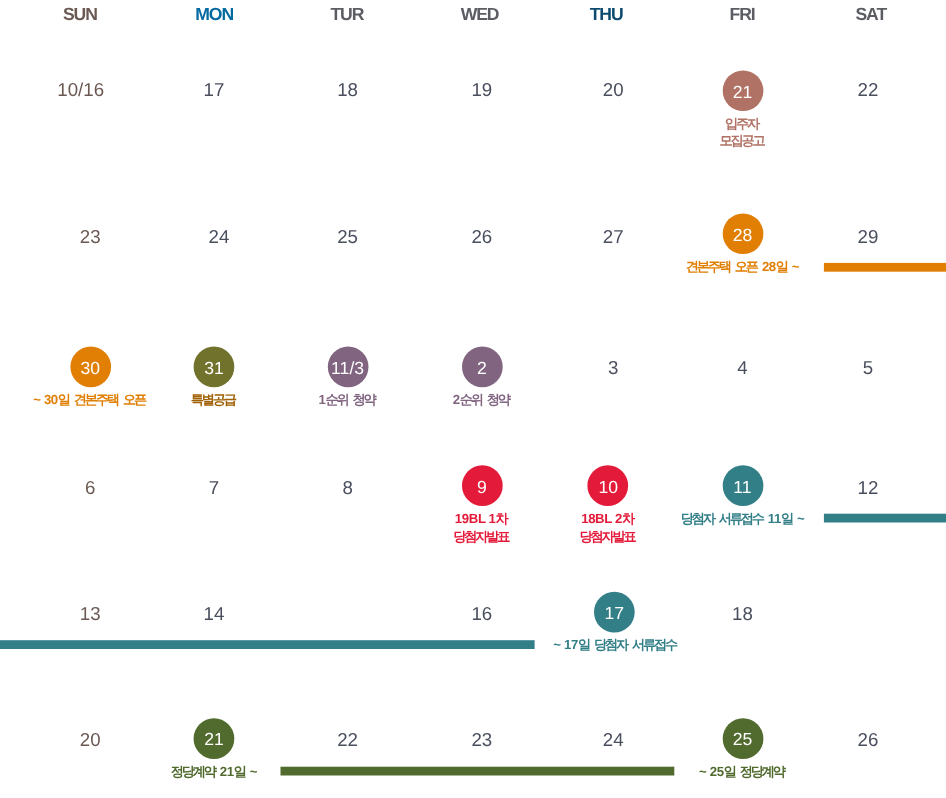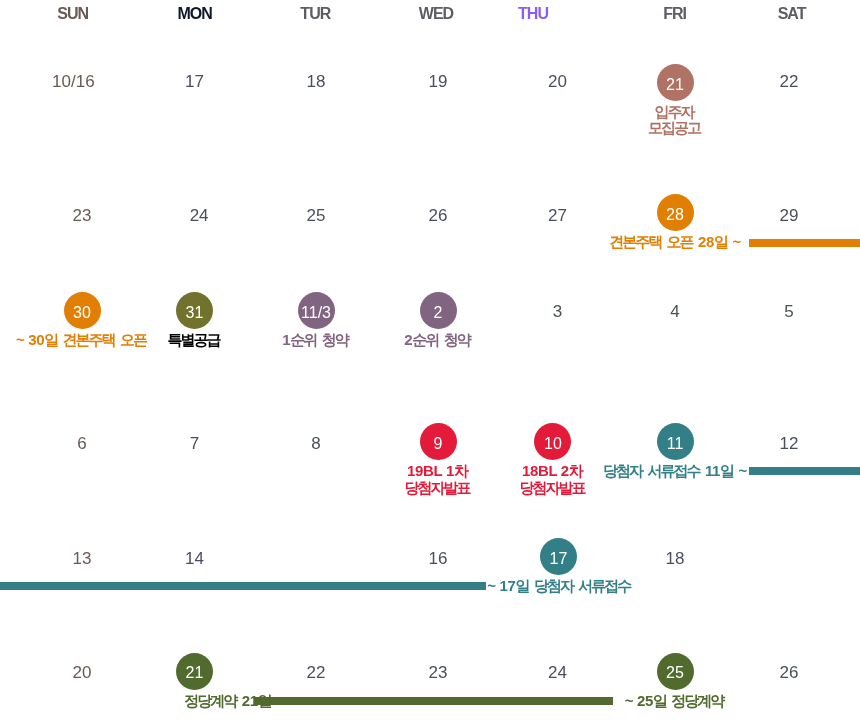--- a/index.html
+++ b/index.html
@@ -21,40 +21,40 @@
   .bar{position:absolute;height:8px;border-radius:0;}
 
   .cell{position:absolute;top:0;width:180px;margin-left:-90px;
         text-align:center;}
   .dnum{font-size:17px;height:37px;line-height:40px;color:#4a4f5e;
         letter-spacing:0;white-space:nowrap;}
   .chip{width:37px;height:37px;border-radius:50%;margin:0 auto;
         display:flex;align-items:center;justify-content:center;
         color:#ffffff;font-size:16px;font-weight:400;line-height:1;
         letter-spacing:0;padding-top:4px;box-sizing:border-box;}
-  .evt{margin-top:3px;font-size:15px;font-weight:700;line-height:16.4px;
+  .evt{margin-top:3px;font-size:12px;font-weight:700;line-height:16.4px;
        white-space:pre;}
   .evtline{white-space:pre;}
   
   .kor{letter-spacing:-2px;}
   .evtline.kend{margin-left:-2px;}
   .lat{letter-spacing:-0.35px;}
   
   .kor + .lat{margin-left:1.6px;}
 </style>
 </head>
 <body>
 
 <div class="cal" id="cal">
   <div class="weekhead" id="weekhead">
       <div class="wh" style="left: 72.6px; color: rgb(107, 89, 83);">SUN</div>
-      <div class="wh" style="left: 194.7px; color: #0f172a;">MON</div>
+      <div class="wh" style="left: 194.7px; color: #0369a1;">MON</div>
       <div class="wh" style="left: 315.3px; color: rgb(91, 93, 99);">TUR</div>
       <div class="wh" style="left: 436px; color: rgb(91, 93, 99);">WED</div>
-      <div class="wh" style="left: 533px; color: #8b5cf6; text-align: center;">THU</div>
+      <div class="wh" style="left: 551px; color: #0c4a6e; text-align: center;">THU</div>
       <div class="wh" style="left: 674.6px; color: rgb(91, 93, 99);">FRI</div>
       <div class="wh" style="left: 791.6px; color: rgb(91, 93, 99);">SAT</div>
     </div>
   <div id="weeks">
       <div class="week" style="top: 64px; padding-left: 14px;">
         <div class="cell" style="left: 73.4px; top: -1.8px;">
           <div class="dnum" style="color: rgb(107, 89, 83);">10/16</div>
         </div>
         <div class="cell" style="left: 194.5px; top: -1.8px;">
           <div class="dnum">17</div>
@@ -94,28 +94,28 @@
           <div class="dnum">27</div>
         </div>
         <div class="cell" style="left: 675px;">
           <div class="chip" style="background: rgb(224, 127, 4);">28</div>
           <div class="evt" style="color: rgb(224, 127, 4);"><div class="evtline"><span class="kor">견본주택</span><span class="lat"> </span><span class="kor">오픈</span><span class="lat"> 28</span><span class="kor">일</span><span class="lat"> ~</span></div></div>
         </div>
         <div class="cell" style="left: 789px; top: 1.3px;">
           <div class="dnum">29</div>
         </div>
       </div>
-      <div class="week" style="top: 292px;">
+      <div class="week" style="top: 315px;">
         <div class="cell" style="left: 82px;">
           <div class="chip" style="background: rgb(224, 127, 4);">30</div>
           <div class="evt" style="color: rgb(224, 127, 4);"><div class="evtline kend"><span class="lat">~ 30</span><span class="kor">일</span><span class="lat"> </span><span class="kor">견본주택</span><span class="lat"> </span><span class="kor">오픈</span></div></div>
         </div>
         <div class="cell" style="left: 194.5px;">
           <div class="chip" style="background: rgb(113, 114, 44);">31</div>
-          <div class="evt" style="color: #000000;"><div class="evtline kend"><span class="kor">특별공급</span></div></div>
+          <div class="evt" style="color: #a16207;"><div class="evtline kend"><span class="kor">특별공급</span></div></div>
         </div>
         <div class="cell" style="left: 316px;">
           <div class="chip" style="background: rgb(129, 100, 128);">11/3</div>
           <div class="evt" style="color: rgb(129, 100, 128);"><div class="evtline kend"><span class="lat">1</span><span class="kor">순위</span><span class="lat"> </span><span class="kor">청약</span></div></div>
         </div>
         <div class="cell" style="left: 438px;">
           <div class="chip" style="background: rgb(129, 100, 128);">2</div>
           <div class="evt" style="color: rgb(129, 100, 128);"><div class="evtline kend"><span class="lat">2</span><span class="kor">순위</span><span class="lat"> </span><span class="kor">청약</span></div></div>
         </div>
         <div class="cell" style="left: 557.5px; top: 0px;">
@@ -174,21 +174,21 @@
           <div class="dnum">18</div>
         </div>
       </div>
       <div class="week" style="top: 652.9px;">
         <div class="bar" style="background: rgb(81, 106, 46); left: 255px; width: 358px; top: 44.3px;"></div>
         <div class="cell" style="left: 82px; top: 0.3px;">
           <div class="dnum" style="color: rgb(107, 89, 83);">20</div>
         </div>
         <div class="cell" style="left: 194.5px;">
           <div class="chip" style="background: rgb(81, 106, 46);">21</div>
-          <div class="evt" style="color: rgb(81, 106, 46); text-align: right;"><div class="evtline"><span class="kor">정당계약</span><span class="lat"> 21</span><span class="kor">일</span><span class="lat"> ~</span></div></div>
+          <div class="evt" style="color: rgb(81, 106, 46);"><div class="evtline"><span class="kor">정당계약</span><span class="lat"> 21</span><span class="kor">일</span><span class="lat"> ~</span></div></div>
         </div>
         <div class="cell" style="left: 316px; top: 0.3px;">
           <div class="dnum">22</div>
         </div>
         <div class="cell" style="left: 438px; top: 0.3px;">
           <div class="dnum">23</div>
         </div>
         <div class="cell" style="left: 557.5px; top: 0.3px;">
           <div class="dnum">24</div>
         </div>

